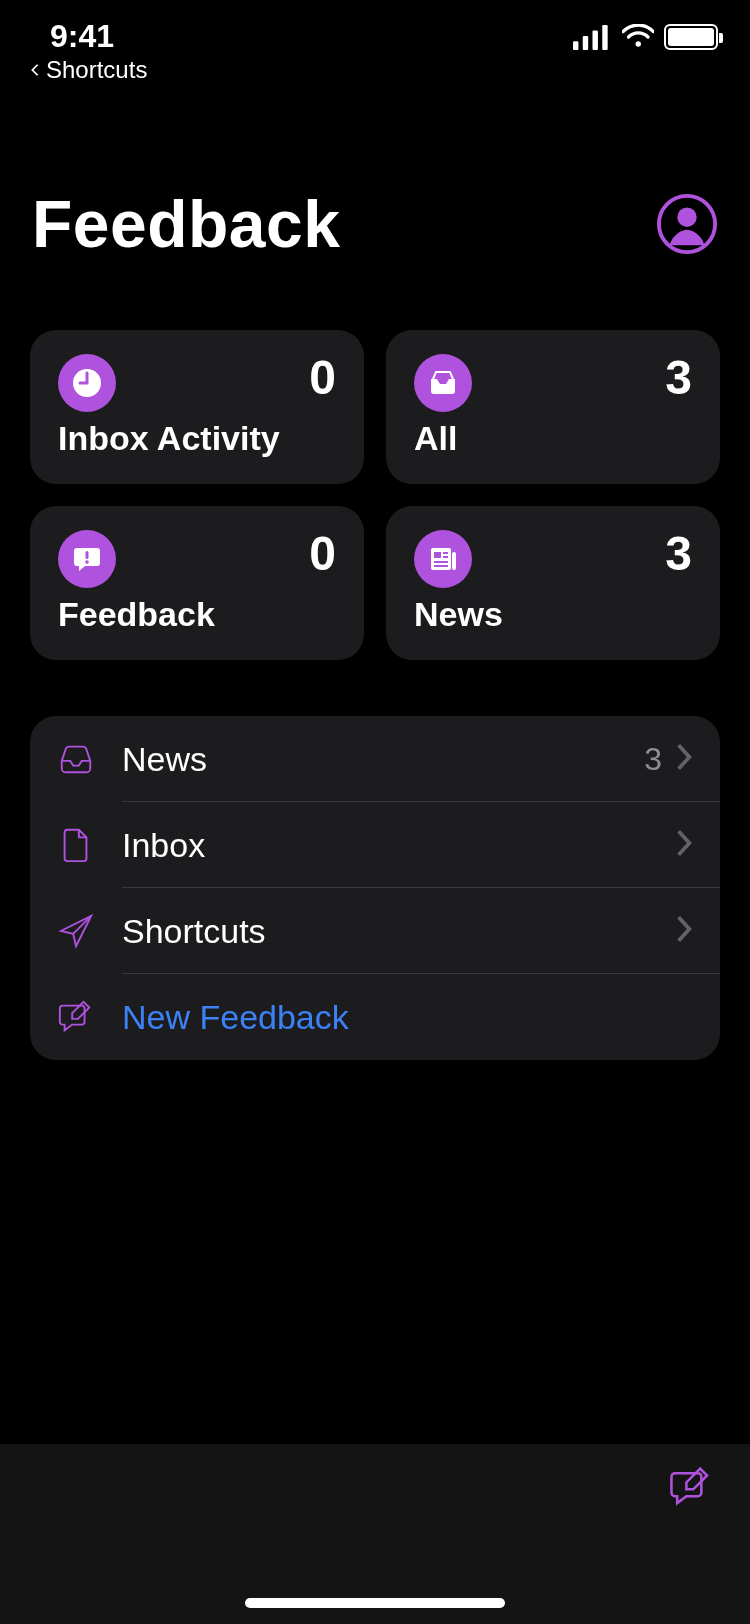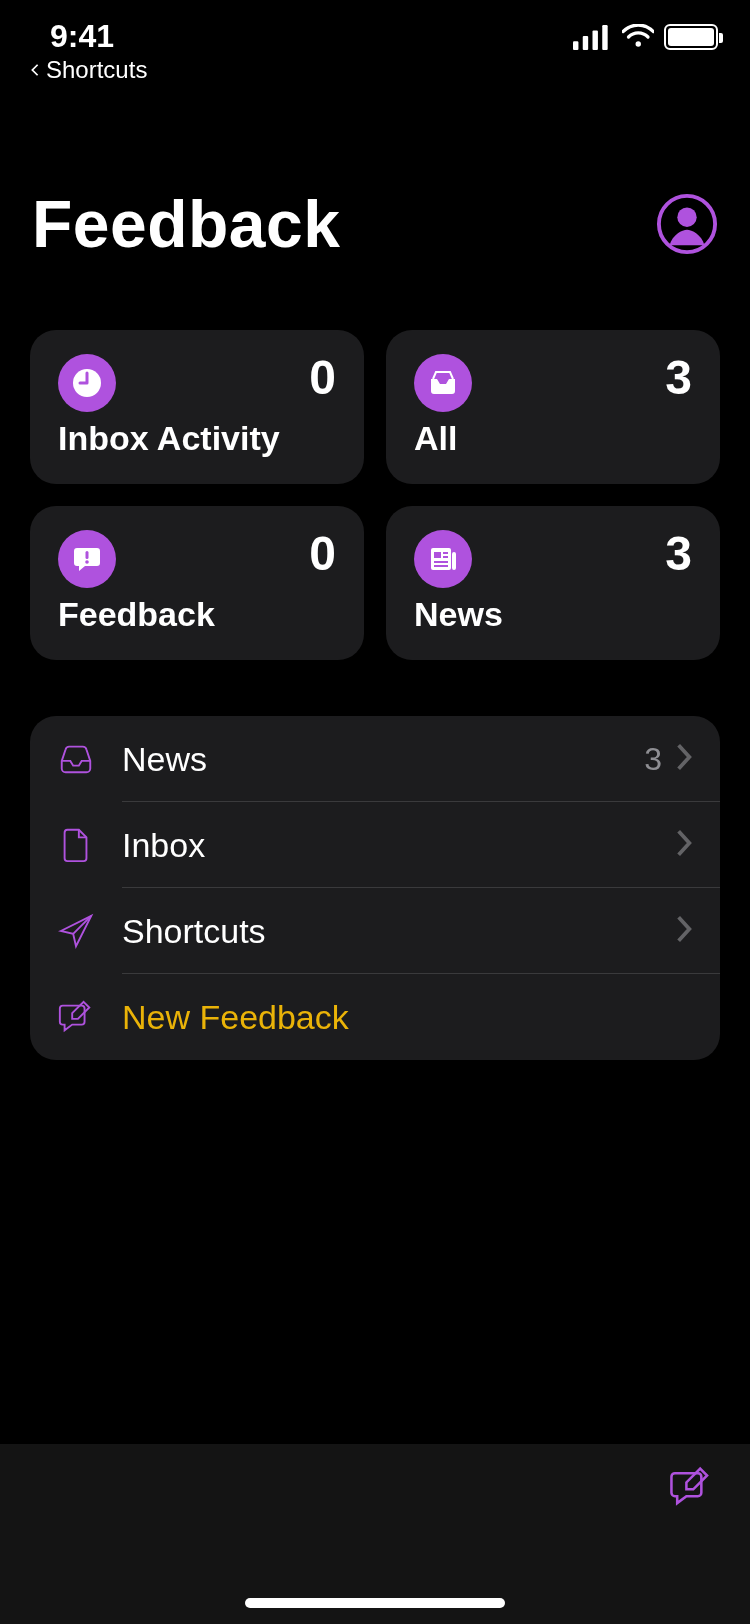--- a/index.html
+++ b/index.html
@@ -34,21 +34,21 @@
   
   .list-section { margin:56px 30px 0 30px; background:#1c1c1e; border-radius:26px; overflow:hidden;}
   .row { display:flex; align-items:center; height:86px; padding:0 26px 0 22px; position:relative;}
   .row + .row { }
   .row .row-icon { width:48px; display:flex; align-items:center; justify-content:center;}
   .row .row-icon svg { width:38px; height:38px; stroke:#af52de; fill:none; stroke-width:2;}
   .row .row-label { flex:1; margin-left:22px; font-size:34px; font-weight:400;}
   .row .row-badge { font-size:32px; color:#8e8e93; margin-right:12px;}
   .row .chevron svg { width:20px; height:30px; stroke:#636366; fill:none; stroke-width:3.5;}
   .row-divider { position:absolute; left:92px; right:0; bottom:0; height:1px; background:#3a3a3c;}
-  .row.new-feedback .row-label { color:#eab308; }
+  .row.new-feedback .row-label { color:#3b82f6; }
   .row.new-feedback .row-icon svg { stroke:#af52de; }
 
   
   .bottom-bar { position:absolute; left:0; right:0; bottom:0; height:180px; background:#141414;}
   .fab { position:absolute; right:36px; bottom:110px; }
   .fab svg { width:46px; height:46px; stroke:#af52de; fill:none; stroke-width:2.2;}
   .home-indicator { position:absolute; left:50%; bottom:16px; transform:translateX(-50%); width:260px; height:10px; background:#fff; border-radius:10px;}
 </style>
 </head>
 <body>

